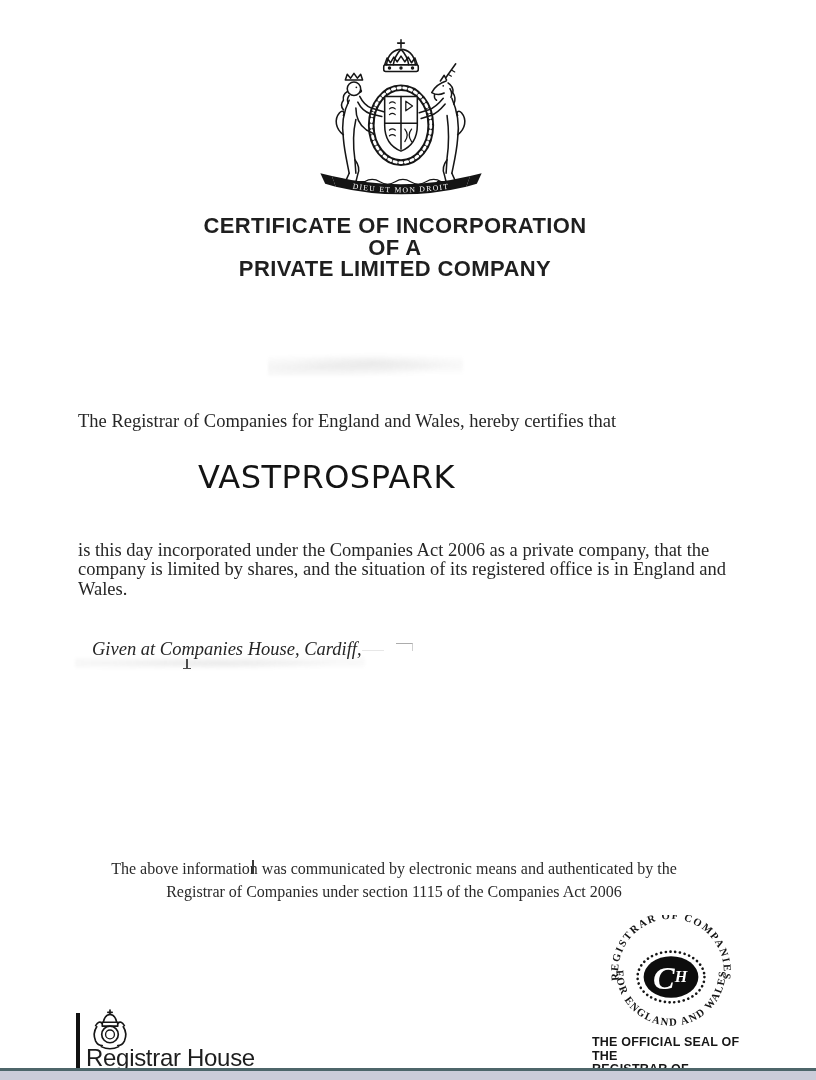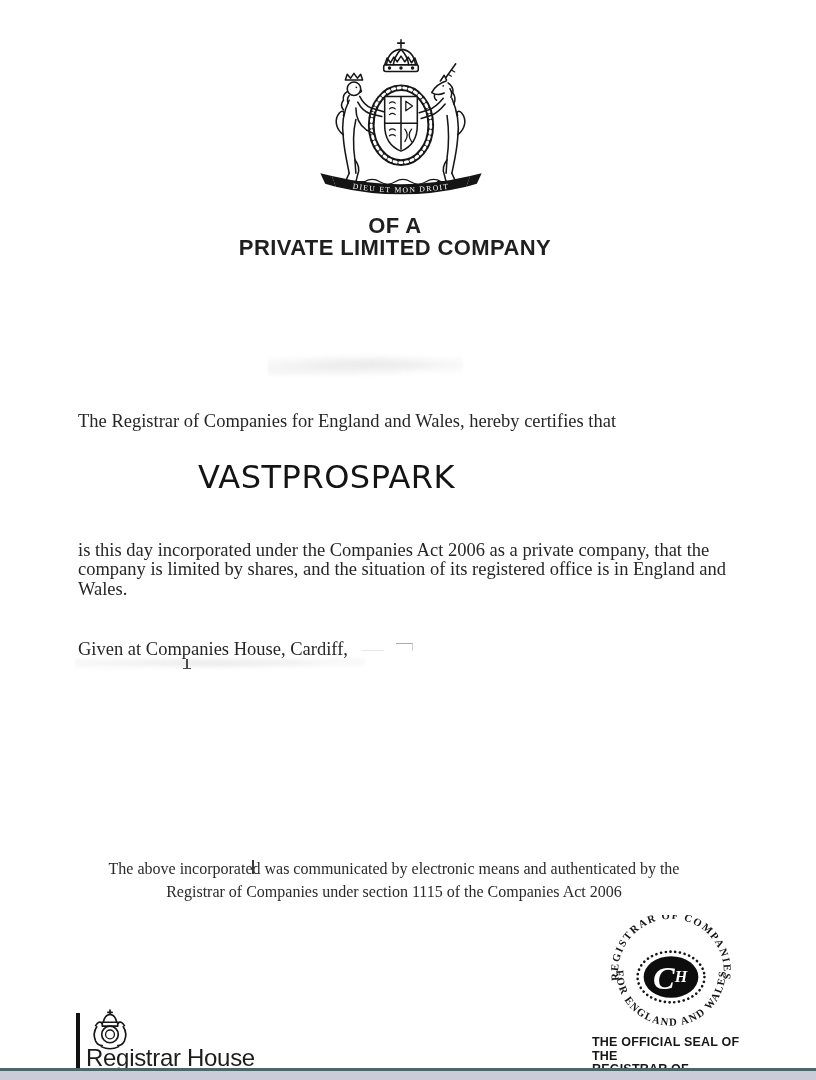--- a/index.html
+++ b/index.html
@@ -39,21 +39,21 @@
     border-top:1px solid rgba(40,40,40,.38);border-right:1px solid rgba(40,40,40,.22);
   }
   .erased-date-2{position:absolute;left:362px;top:650px;width:22px;height:1px;background:rgba(60,60,60,.12);}
   
   .registrar-line{position:absolute;left:78px;top:411px;font-size:18.5px;color:#262626;text-align:center;}
   .company-name{
     position:absolute;left:158px;top:458px;
     font-family:"DejaVu Sans",sans-serif;font-size:32px;color:#141414;letter-spacing:.5px;margin-left:40px;
   }
   .body-paragraph{position:absolute;left:78px;top:541px;width:652px;font-size:18.5px;line-height:19.3px;color:#262626;}
-  .given-line{position:absolute;left:78px;top:639px;font-size:18.5px;color:#262626;}
+  .given-line{position:absolute;left:92px;top:639px;font-size:18.5px;color:#262626;font-style:italic;}
   
   .notice{position:absolute;left:0;top:857px;width:788px;text-align:center;font-size:16px;line-height:23px;color:#2a2a2a;}
   .cursor-artifact{position:absolute;left:252px;top:860px;width:1.5px;height:14px;background:#3a3a3a;}
   
   .seal{position:absolute;left:596px;top:915px;width:150px;height:124px;}
   .seal-caption{
     position:absolute;left:592px;top:1036px;width:160px;
     font-family:"Liberation Sans",sans-serif;font-weight:bold;font-size:12.5px;line-height:13.5px;color:#161616;letter-spacing:.2px;
   }
   
@@ -130,40 +130,41 @@
       <path d="M28,143 l-12,-3 5,11 11,3 z" fill="#141414"></path>
       <path d="M172,143 l12,-3 -5,11 -11,3 z" fill="#141414"></path>
       <path id="mottoPath" d="M33,153 Q100,167 167,153" fill="none"></path>
       <text font-size="8" fill="#ffffff" letter-spacing="1.4" font-family="Liberation Serif, serif">
         <textPath href="#mottoPath" startOffset="50%" text-anchor="middle">DIEU ET MON DROIT</textPath>
       </text>
     </g>
   </svg>
 
   <div class="cert-title">
+    <div>CERTIFICATE OF INCORPORATION</div>
     <div>OF A</div>
     <div>PRIVATE LIMITED COMPANY</div>
   </div>
 
   <div class="smudge-a"></div>
 
   <div class="registrar-line">The Registrar of Companies for England and Wales, hereby certifies that</div>
 
   <div class="company-name">VASTPROSPARK</div>
 
   <div class="body-paragraph">is this day incorporated under the Companies Act 2006 as a private company, that the company is limited by shares, and the situation of its registered office is in England and Wales.</div>
 
   <div class="given-line">Given at Companies House, Cardiff,</div>
   <div class="erased-date"></div>
   <div class="erased-date-2"></div>
   <div class="smudge-b"></div>
   <div class="tick-artifact"></div>
 
   <div class="notice">
-    <div>The above incorporated was communicated by electronic means and authenticated by the</div>
+    <div>The above information was communicated by electronic means and authenticated by the</div>
     <div>Registrar of Companies under section 1115 of the Companies Act 2006</div>
   </div>
   <div class="cursor-artifact"></div>
 
   <svg class="seal" viewBox="0 0 148 122" xmlns="http://www.w3.org/2000/svg">
     <defs>
       <path id="sealArcTop" d="M 24,70 A 52,52 0 1 1 124,70" fill="none"></path>
       <path id="sealArcBottom" d="M 20,55 A 54,54 0 0 0 128,55" fill="none"></path>
     </defs>
     <text font-family="Liberation Serif, serif" font-weight="bold" font-size="10.5" letter-spacing="1.6" fill="#161616">

